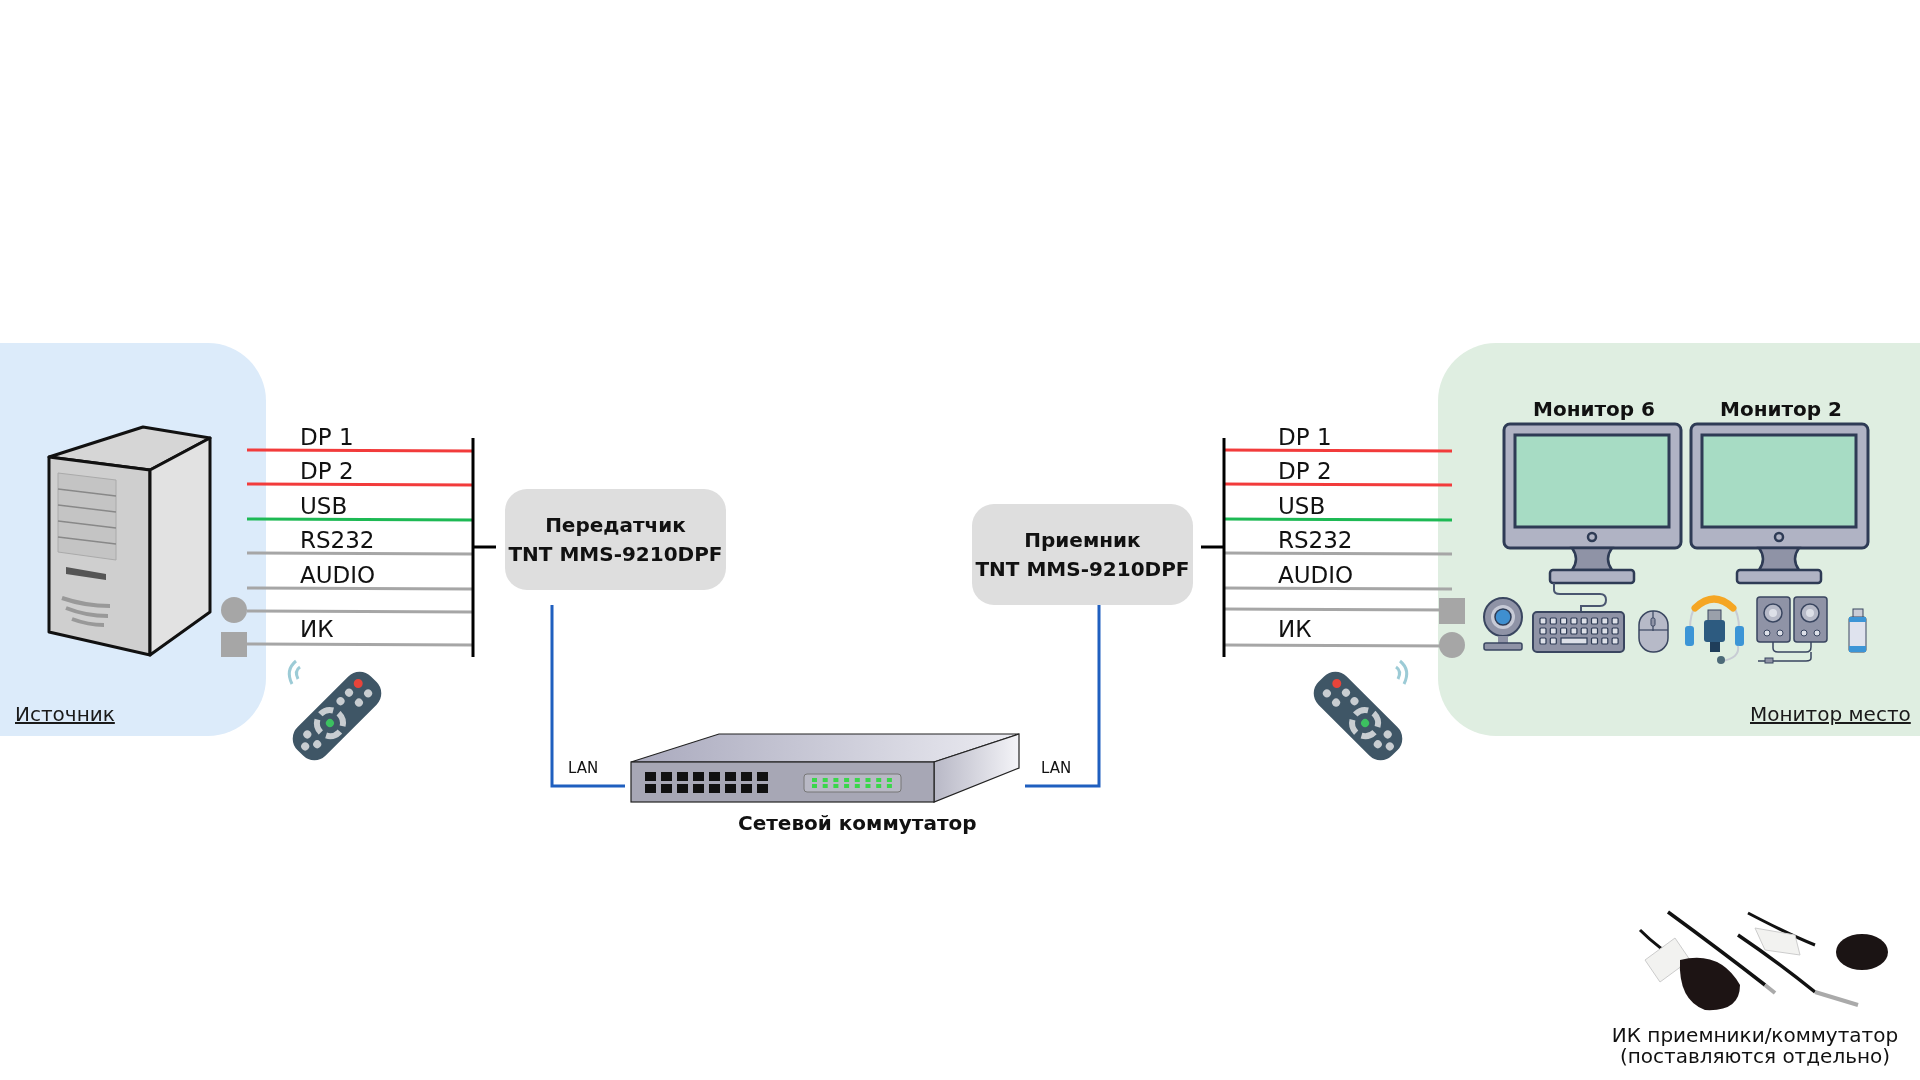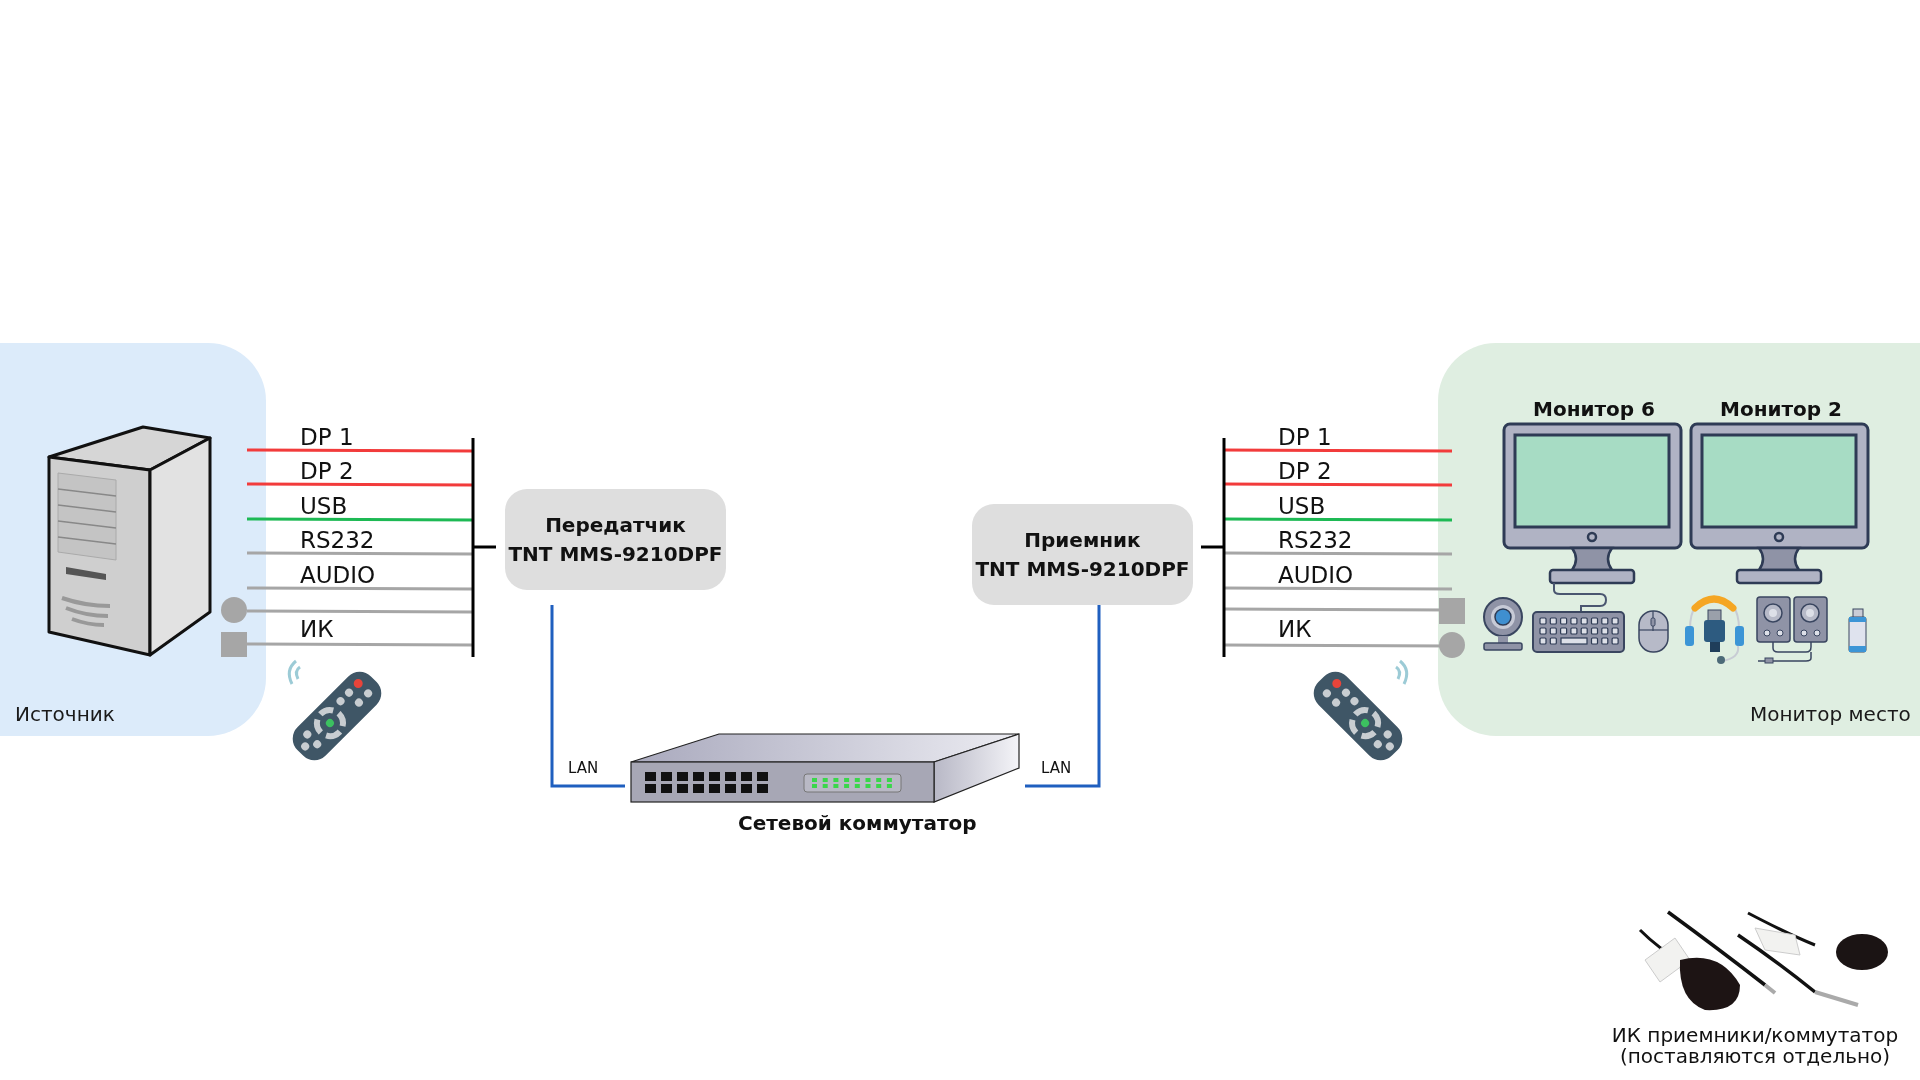--- a/index.html
+++ b/index.html
@@ -1,20 +1,20 @@
 <!DOCTYPE html>
 <html><head>
 <meta charset="utf-8">
 <style>
   html,body{margin:0;padding:0;background:#ffffff;}
   body{width:1920px;height:1080px;position:relative;overflow:hidden;font-family:"DejaVu Sans","Liberation Sans",sans-serif;color:#111;}
   .abs{position:absolute;}
   .panel-src{left:0;top:343px;width:266px;height:393px;background:#dcebfa;border-radius:0 58px 58px 0;}
   .panel-ws{left:1438px;top:343px;width:482px;height:393px;background:#dfeee1;border-radius:58px 0 0 58px;}
-  .panel-label{font-size:20px;color:#1a1a1a;white-space:nowrap;}
+  .panel-label{font-size:20px;color:#1a1a1a;white-space:nowrap;text-decoration:underline;}
   .device-box{background:#dedede;border-radius:22px;display:flex;flex-direction:column;align-items:center;justify-content:center;font-weight:bold;font-size:20px;line-height:29px;color:#111;text-align:center;}
   .sig-label{font-size:23px;color:#111;width:120px;white-space:nowrap;}
   .lan-label{font-size:15px;color:#111;}
   .bold-label{font-weight:bold;font-size:20px;color:#111;white-space:nowrap;}
   .caption{font-size:20px;line-height:21px;text-align:center;color:#111;white-space:nowrap;}
   svg{position:absolute;left:0;top:0;overflow:visible;}
 </style>
 </head>
 <body>
 

